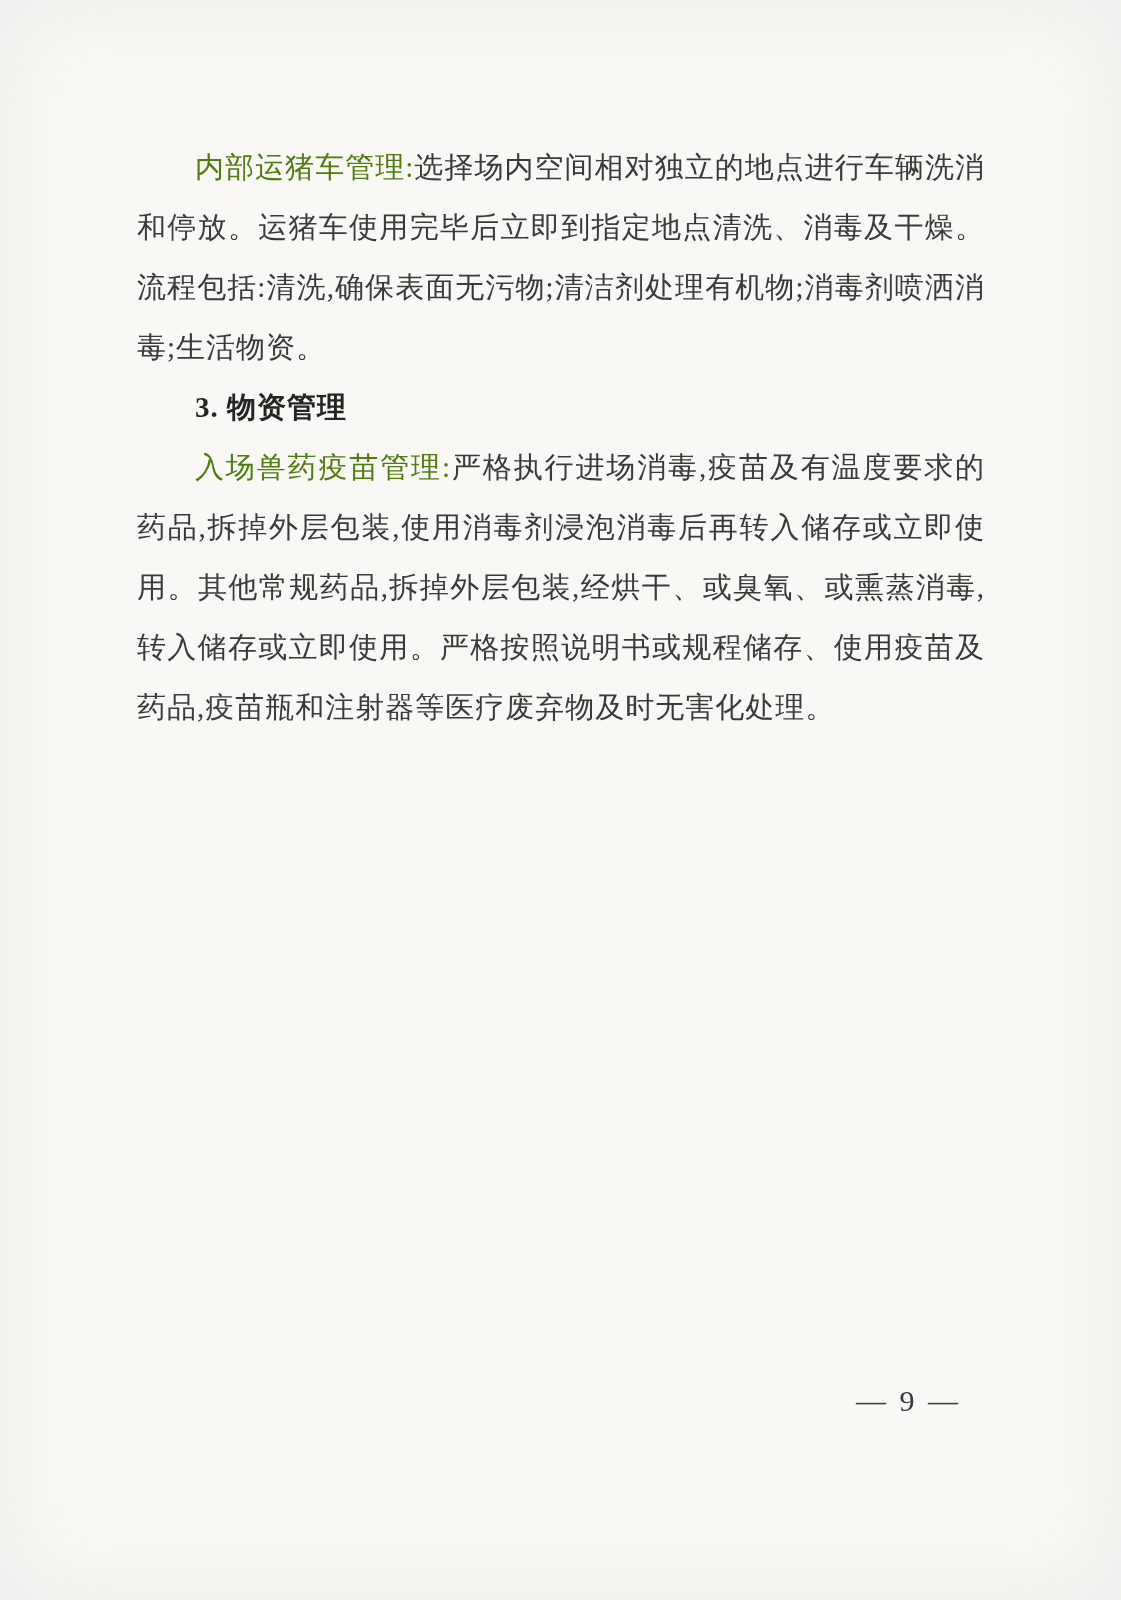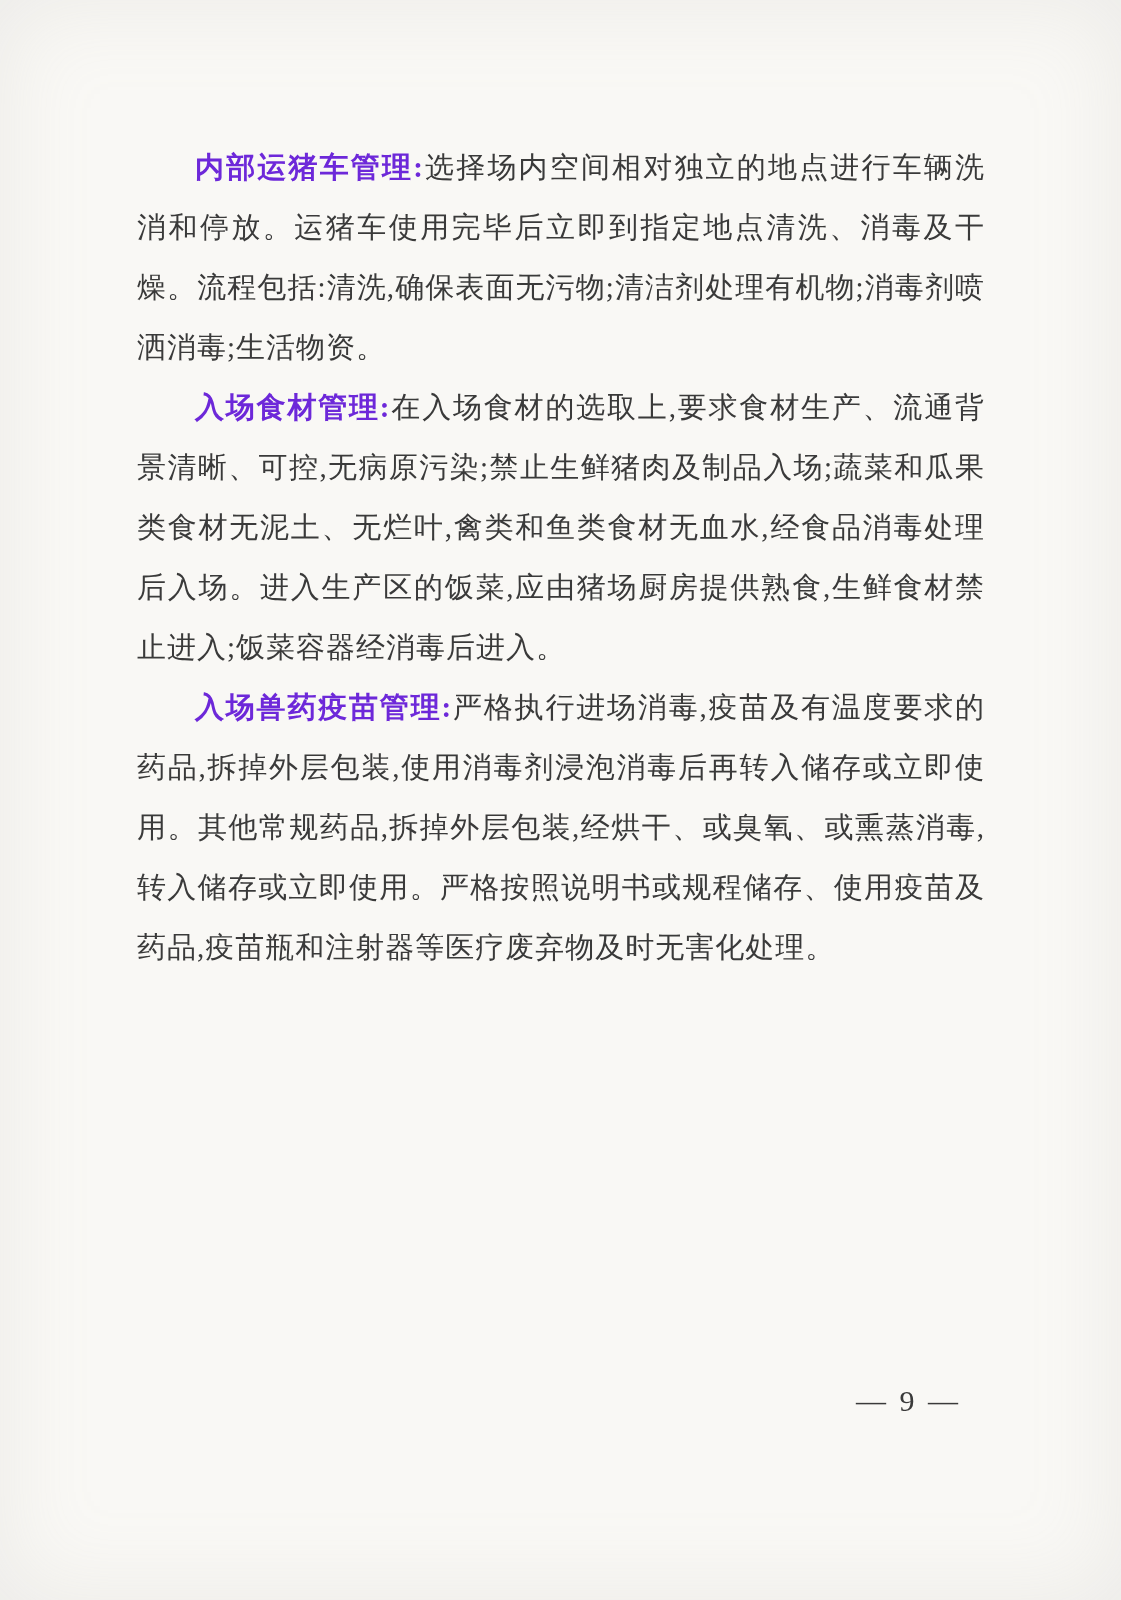--- a/index.html
+++ b/index.html
@@ -29,22 +29,22 @@
     line-height: 60px;
     color: #3a3a3a;
     letter-spacing: 1px;
     text-indent: 2em;
     text-align: justify;
     text-align-last: left;
     -webkit-text-justify: inter-ideograph;
     text-justify: inter-ideograph;
   }
   p.para .lead {
-    font-weight: bold;
-    color: #6d28d9;
+    font-weight: normal;
+    color: #4d7c0f;
   }
   p.heading {
     font-weight: bold;
     color: #242424;
     text-align: left;
   }
   .page-number {
     position: absolute;
     top: 1383px;
     right: 160px;
@@ -57,22 +57,22 @@
 </style>
 </head>
 <body>
 
 <div class="page">
   <div class="content">
 
     <p class="para"><span class="lead">内部运猪车管理:</span><span>选择场内空间相对独立的地点进行车辆洗消和停放。运猪车使用完毕后立即到指定地点清洗、消毒及干燥。流程包括:清洗,确保表面无污物;清洁剂处理有机物;消毒剂喷洒消毒;生活物资。</span></p>
 
 
+    <p class="heading">3. 物资管理</p>
 
 
-    <p class="para"><span class="lead">入场食材管理:</span><span>在入场食材的选取上,要求食材生产、流通背景清晰、可控,无病原污染;禁止生鲜猪肉及制品入场;蔬菜和瓜果类食材无泥土、无烂叶,禽类和鱼类食材无血水,经食品消毒处理后入场。进入生产区的饭菜,应由猪场厨房提供熟食,生鲜食材禁止进入;饭菜容器经消毒后进入。</span></p>
 
     <p class="para"><span class="lead">入场兽药疫苗管理:</span><span>严格执行进场消毒,疫苗及有温度要求的药品,拆掉外层包装,使用消毒剂浸泡消毒后再转入储存或立即使用。其他常规药品,拆掉外层包装,经烘干、或臭氧、或熏蒸消毒,转入储存或立即使用。严格按照说明书或规程储存、使用疫苗及药品,疫苗瓶和注射器等医疗废弃物及时无害化处理。</span></p>
 
   </div>
 
   <div class="page-number">— 9 —</div>
 </div>
 
 </body></html>

